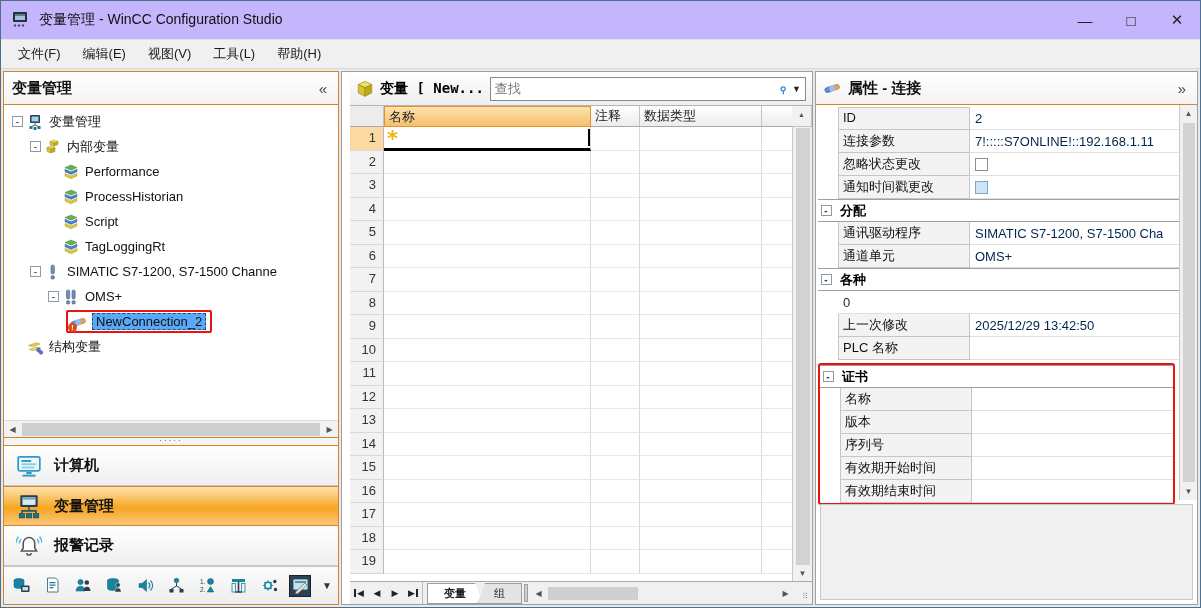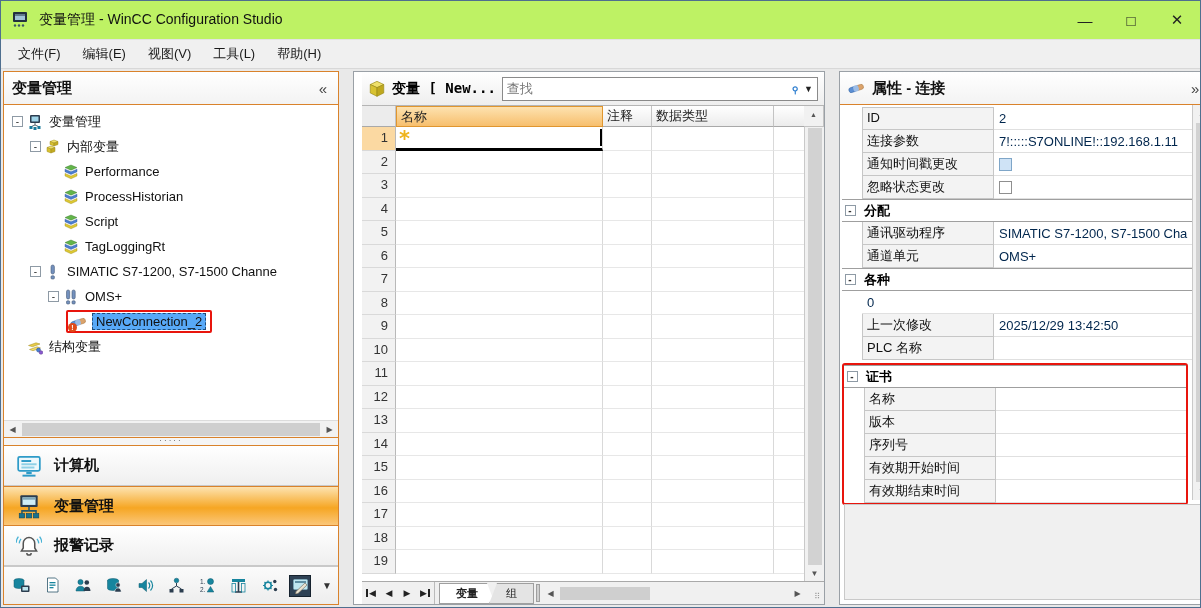--- a/index.html
+++ b/index.html
@@ -1,31 +1,31 @@
 <!DOCTYPE html>
 <html><head>
 <meta charset="utf-8">
 <style>
   * { margin:0; padding:0; box-sizing:border-box; font-family:"Liberation Sans","DejaVu Sans",sans-serif; }
   html,body { background:#d6d6d6; }
   .window { width:1201px; height:608px; background:#fff; border:1px solid #4f6f8f; display:flex; flex-direction:column; overflow:hidden; }
 
   
-  .titlebar { height:38px; background:#bef264; display:flex; align-items:center; padding:0 0 0 10px; flex:0 0 auto; }
+  .titlebar { height:38px; background:#c4b5fd; display:flex; align-items:center; padding:0 0 0 10px; flex:0 0 auto; }
   .titlebar .app-ico { width:20px; height:20px; margin-right:8px; }
   .titlebar .ttl { font-size:14px; color:#111; flex:1; }
   .wbtns { display:flex; height:100%; }
   .wbtn { width:46px; height:100%; display:flex; align-items:center; justify-content:center; font-size:15px; color:#222; cursor:default; }
 
   
   .menubar { height:30px; background:#f0f0f0; border-top:1px solid #e3e3e3; border-bottom:1px solid #d8d8d8; display:flex; align-items:center; padding-left:6px; flex:0 0 auto; }
   .menuitem { padding:4px 11px; font-size:13px; color:#1a1a1a; }
 
   
-  .main { flex:1; background:#e9e9e9; display:flex; padding:2px 2px 2px 2px; gap:14px; min-height:0; }
+  .main { flex:1; background:#e9e9e9; display:flex; padding:2px 2px 2px 2px; gap:2px; min-height:0; }
 
   
   .left { width:336px; flex:0 0 auto; border:1px solid #d9822b; background:#fff; display:flex; flex-direction:column; min-height:0; }
   .panel-hd { height:33px; display:flex; align-items:center; padding:0 8px; background:linear-gradient(#ffffff,#f3f3f3); border-bottom:1px solid #d9822b; flex:0 0 auto; }
   .panel-hd .hd-title { font-weight:bold; font-size:15px; color:#111; flex:1; }
   .panel-hd .hd-btn { font-size:15px; color:#444; padding:0 3px; }
   .tree { flex:1; overflow:hidden; padding:4px 0 0 4px; background:#fff; }
   .titem { display:flex; align-items:center; height:25px; white-space:nowrap; font-size:13px; color:#111; }
   .exp { width:11px; height:11px; border:1px solid #8e9aa5; background:#fff; color:#333; font-size:10px; line-height:9px; text-align:center; margin-right:4px; flex:0 0 auto; }
   .exp.none { visibility:hidden; }
@@ -634,30 +634,30 @@
             <div class="pname">ID</div>
             <div class="pval">2</div>
           </div>
           <div class="prow">
             <div class="pgut"></div>
             <div class="pname">连接参数</div>
             <div class="pval">7!:::::S7ONLINE!::192.168.1.11</div>
           </div>
           <div class="prow">
             <div class="pgut"></div>
+            <div class="pname">忽略状态更改</div>
+            <div class="pval">
+                <span class="cb"></span>
+              </div>
+          </div>
+          <div class="prow">
+            <div class="pgut"></div>
             <div class="pname">通知时间戳更改</div>
             <div class="pval">
                 <span class="cb tint"></span>
-              </div>
-          </div>
-          <div class="prow">
-            <div class="pgut"></div>
-            <div class="pname">忽略状态更改</div>
-            <div class="pval">
-                <span class="cb"></span>
               </div>
           </div>
           <div class="prow section">
             <div class="pgut">
                 <span class="exp">-</span>
               </div>
             <div class="sname">分配</div>
           </div>
           <div class="prow">
             <div class="pgut"></div>

